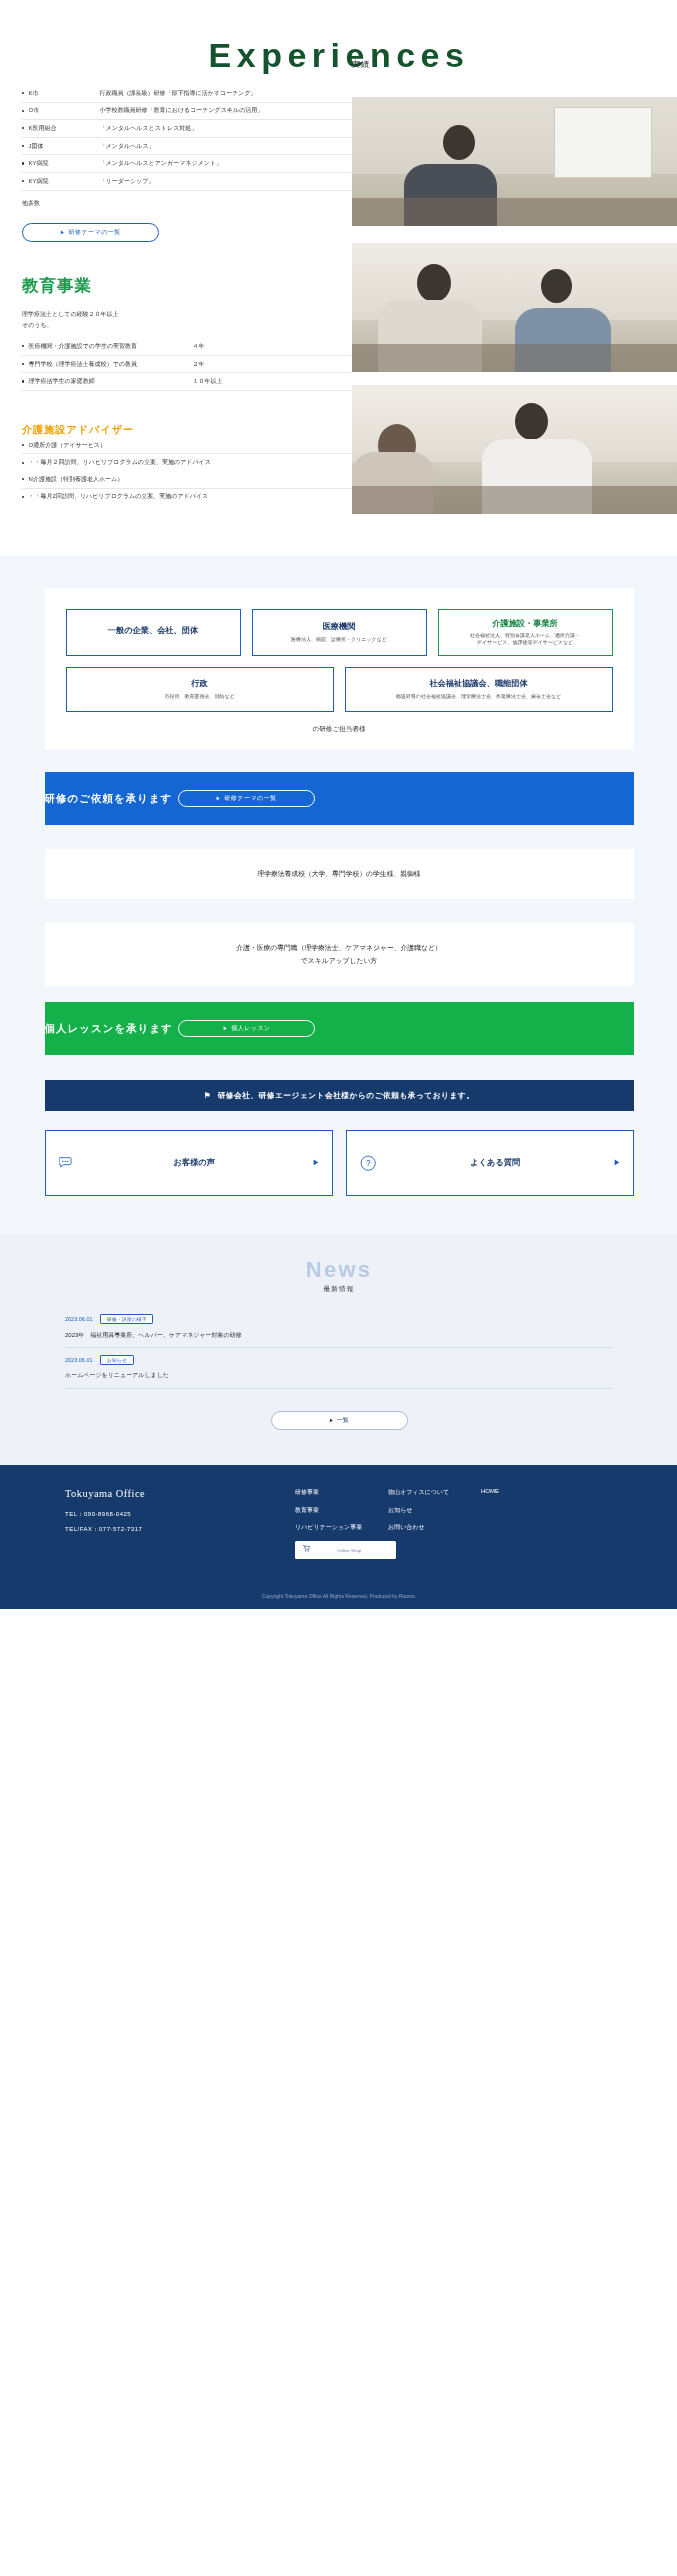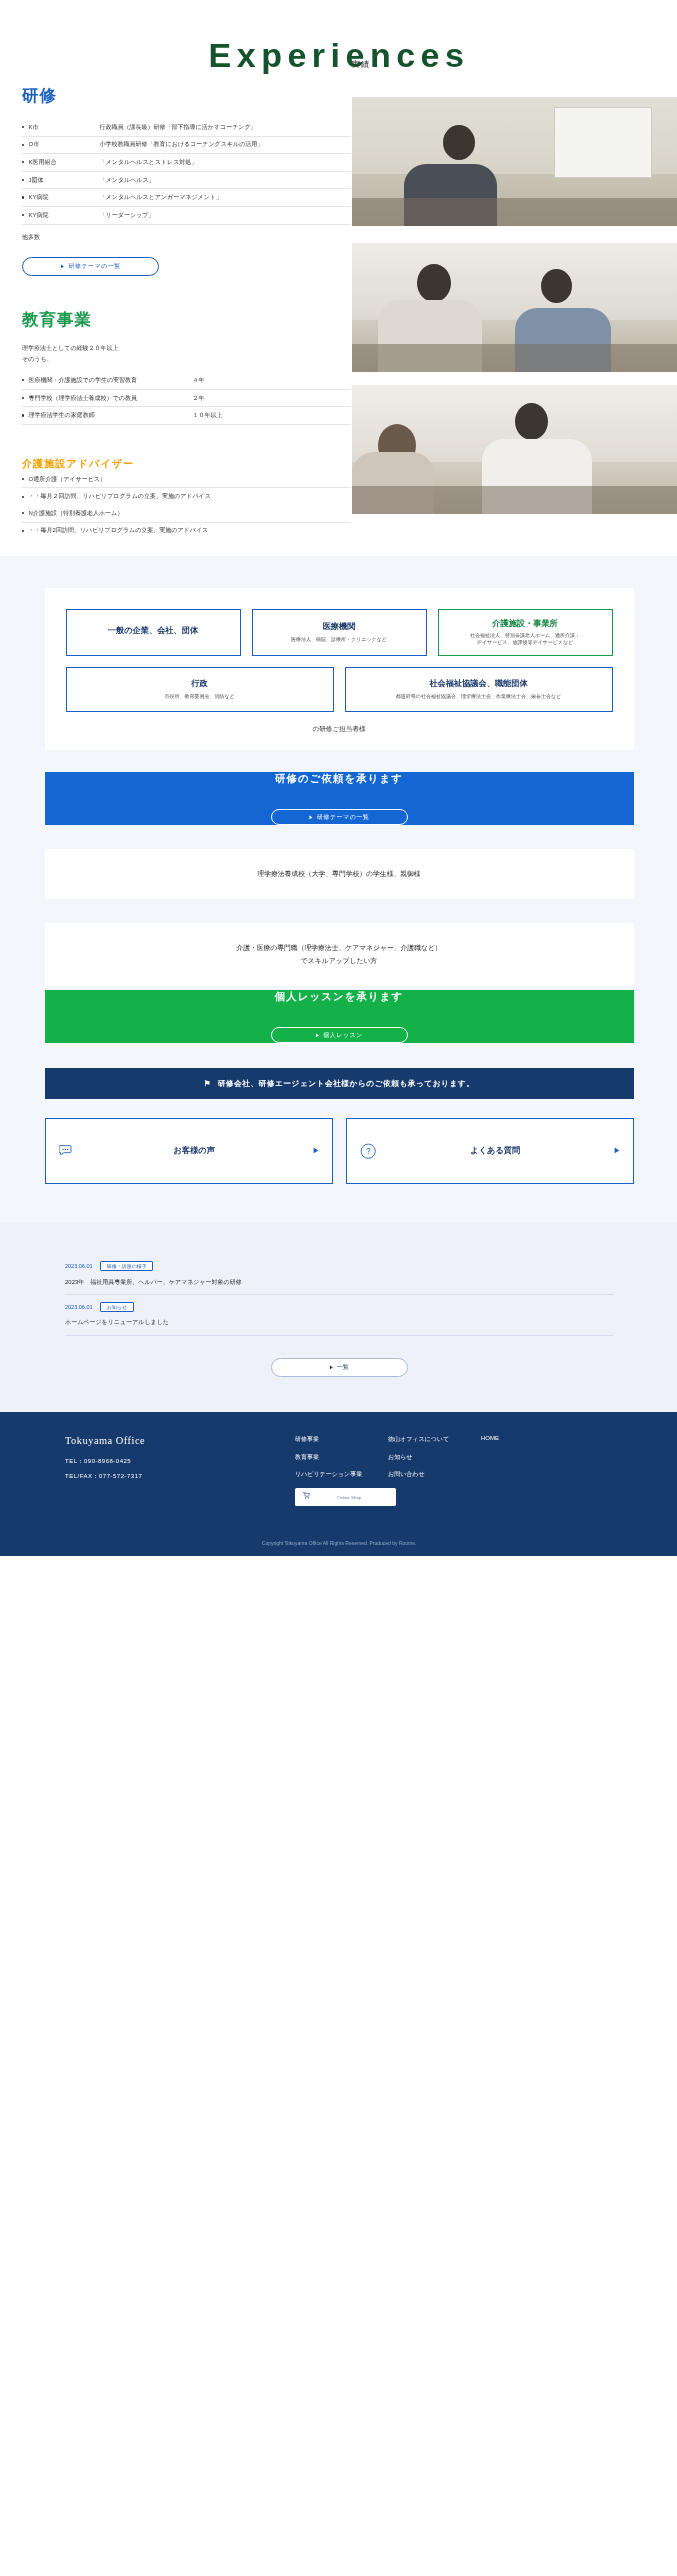--- a/index.html
+++ b/index.html
@@ -175,26 +175,26 @@
 
   .center-note {
     text-align: center;
     font-size: 6.6px;
     color: #333;
     margin: 13px 0 0 0;
   }
 
   .cta-band {
     width: 589px;
-    margin: 4px auto;
+    margin: 16px auto;
     height: 53px;
     display: flex;
-    flex-direction: column;
+    flex-direction: row;
     align-items: center;
-    justify-content: space-between;
+    justify-content: flex-start;
     gap: 5.5px;
   }
   .cta-blue { background: #1466d2; }
   .cta-yellow { background: #ffc000; }
   .cta-green { background: #14b14a; }
   .cta-band .cta-text {
     font-size: 10.4px;
     font-weight: 700;
     color: #ffffff;
     letter-spacing: 1.1px;
@@ -405,21 +405,20 @@
         <div class="head" style="left:50%; top:14%; width:33px; height:37px;"></div>
         <div class="torso" style="left:40%; width:110px; height:58%; background:#f0efeb;"></div>
         <div class="head" style="left:8%; top:30%; width:38px; height:43px; background:#6a5a4c;"></div>
         <div class="torso" style="left:0%; width:82px; height:48%; background:#cfc6bb;"></div>
         <div class="desk"></div>
       </div>
     </div>
 
     <div class="exp-left">
 
-      <h2 class="blue-title">研修</h2>
       <ul class="dot-list">
         <li><span class="li-label">K市</span><span class="li-val">行政職員（課長級）研修「部下指導に活かすコーチング」</span></li>
         <li><span class="li-label">O市</span><span class="li-val">小学校教職員研修「教育におけるコーチングスキルの活用」</span></li>
         <li><span class="li-label">K医用組合</span><span class="li-val">「メンタルヘルスとストレス対処」</span></li>
         <li><span class="li-label">J団体</span><span class="li-val">「メンタルヘルス」</span></li>
         <li><span class="li-label">KY病院</span><span class="li-val">「メンタルヘルスとアンガーマネジメント」</span></li>
         <li><span class="li-label">KY病院</span><span class="li-val">「リーダーシップ」</span></li>
       </ul>
       <div class="note-text">他多数</div>
       <a href="#" class="pill-btn"><span class="tri">▶</span><span>研修テーマの一覧</span></a>
@@ -523,20 +522,24 @@
             <text x="15" y="21" font-size="15" font-family="Liberation Sans, sans-serif" fill="#1b60c0" text-anchor="middle">?</text>
           </svg>
       </span>
       <span class="lc-label">よくある質問</span>
       <span class="lc-arrow">▶</span>
     </a>
   </div>
 </section>
 
 <section class="news-section">
+  <div class="news-head">
+    <div class="big">News</div>
+    <div class="sub">最新情報</div>
+  </div>
   <div class="news-list">
     <div class="news-item">
       <div class="news-meta">
         <span class="news-date">2023.06.01</span>
         <span class="news-tag">研修・講座の様子</span>
       </div>
       <a href="#" class="news-title">2023年　福祉用具専業所、ヘルパー、ケアマネジャー対象の研修</a>
     </div>
     <div class="news-item">
       <div class="news-meta">

